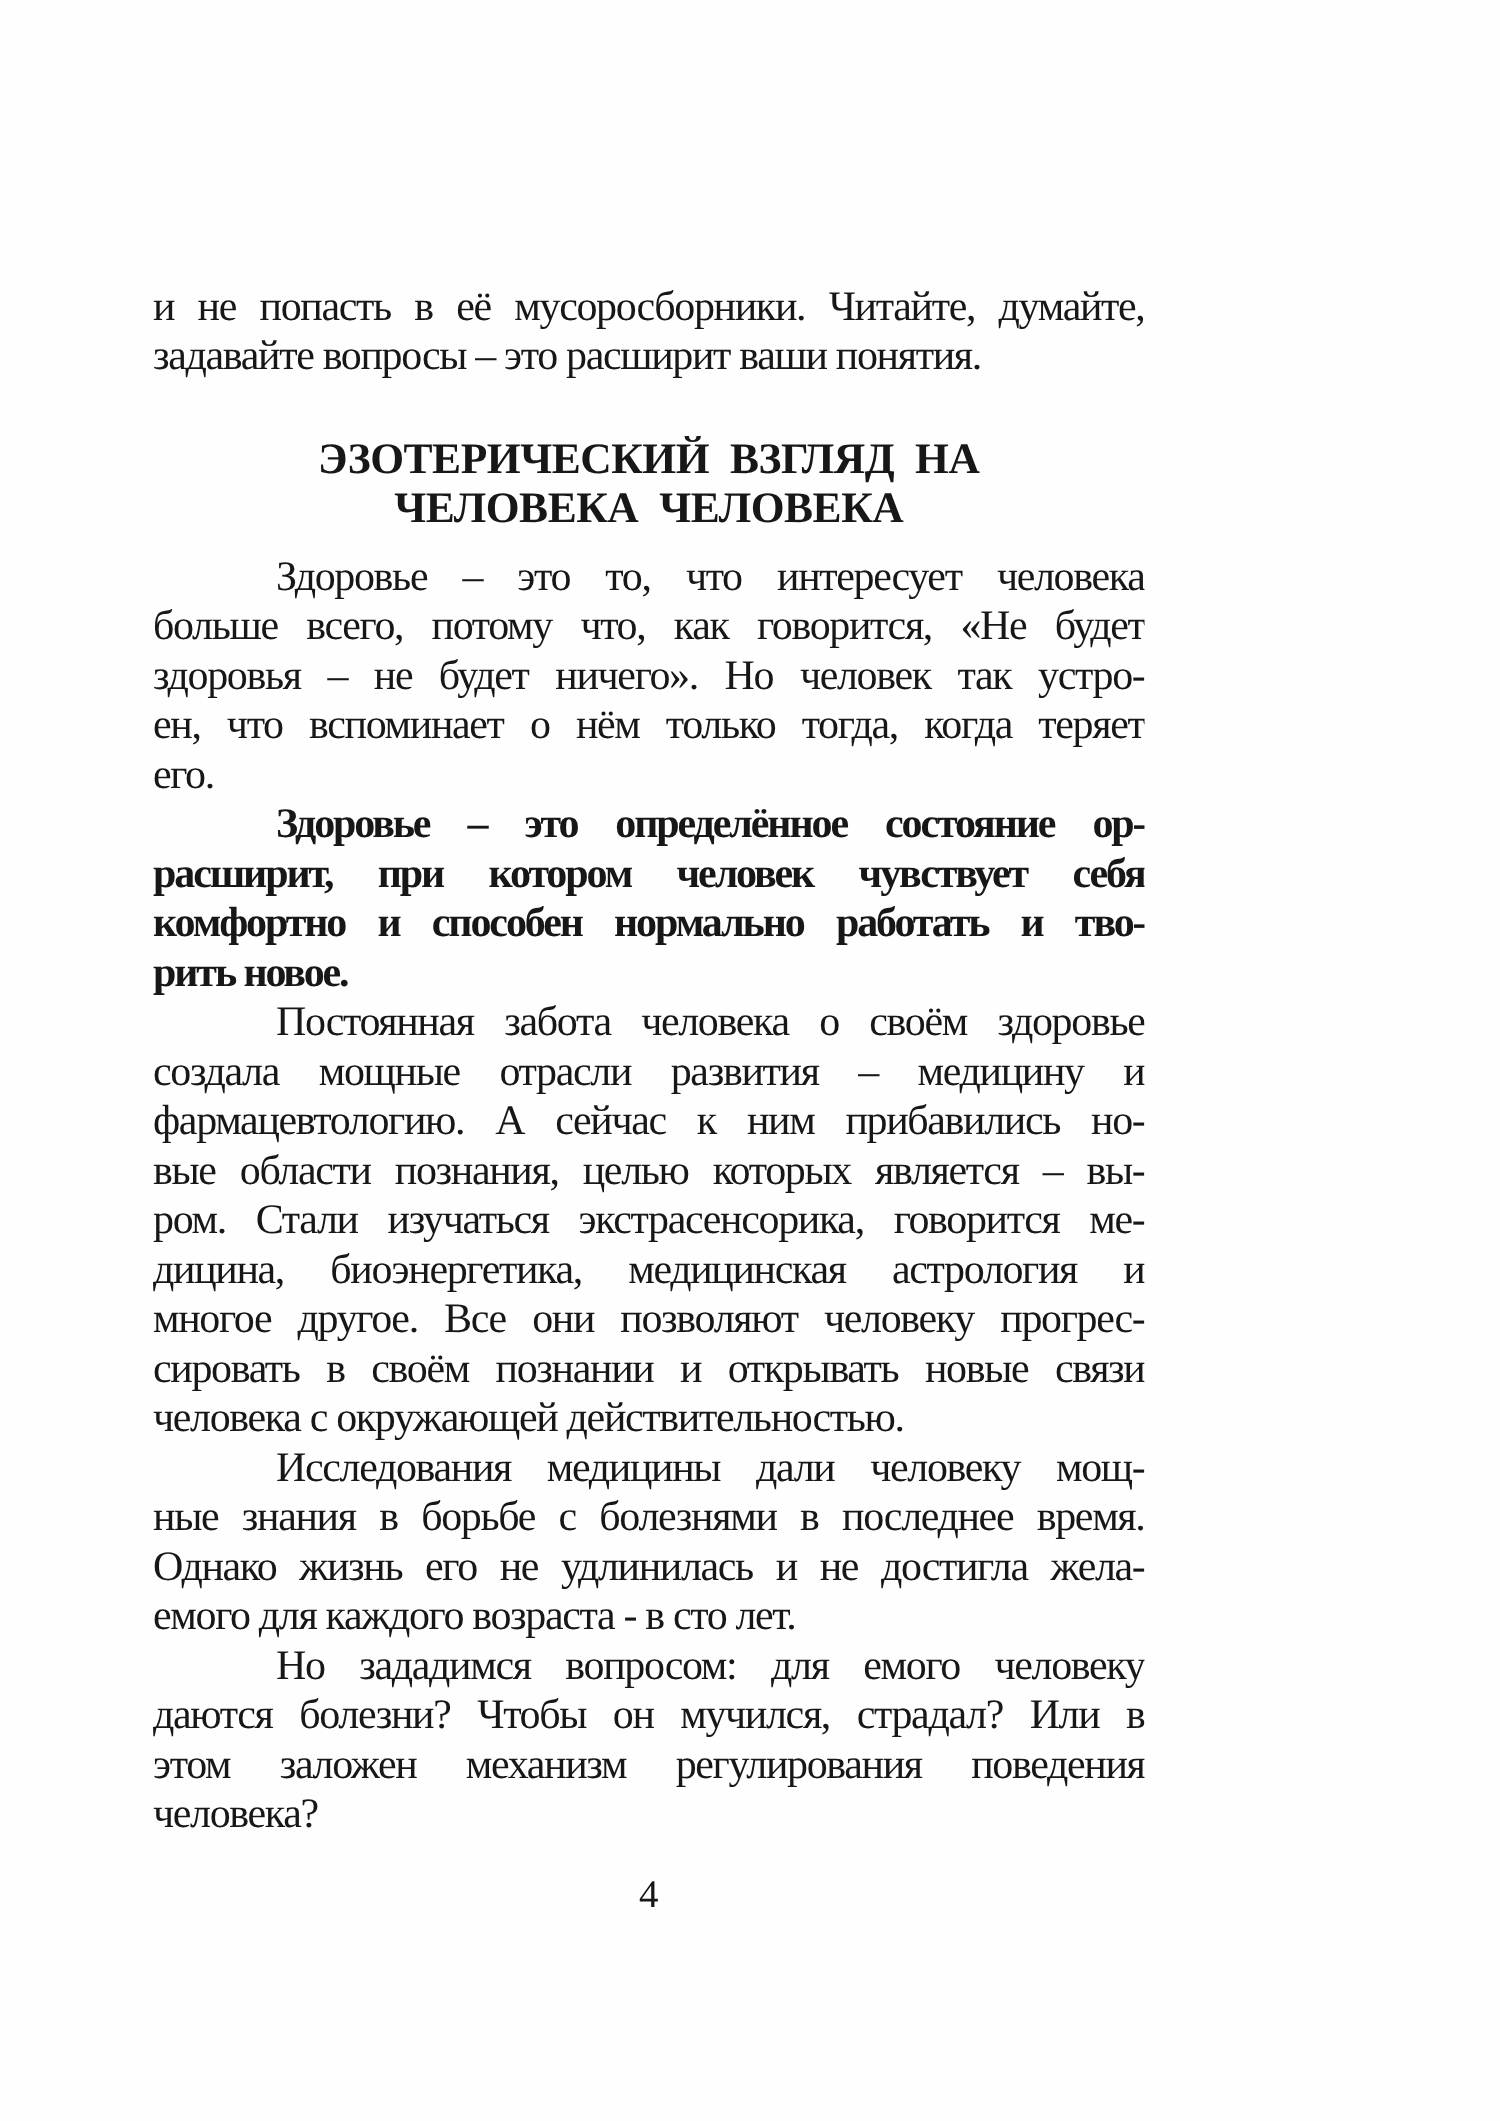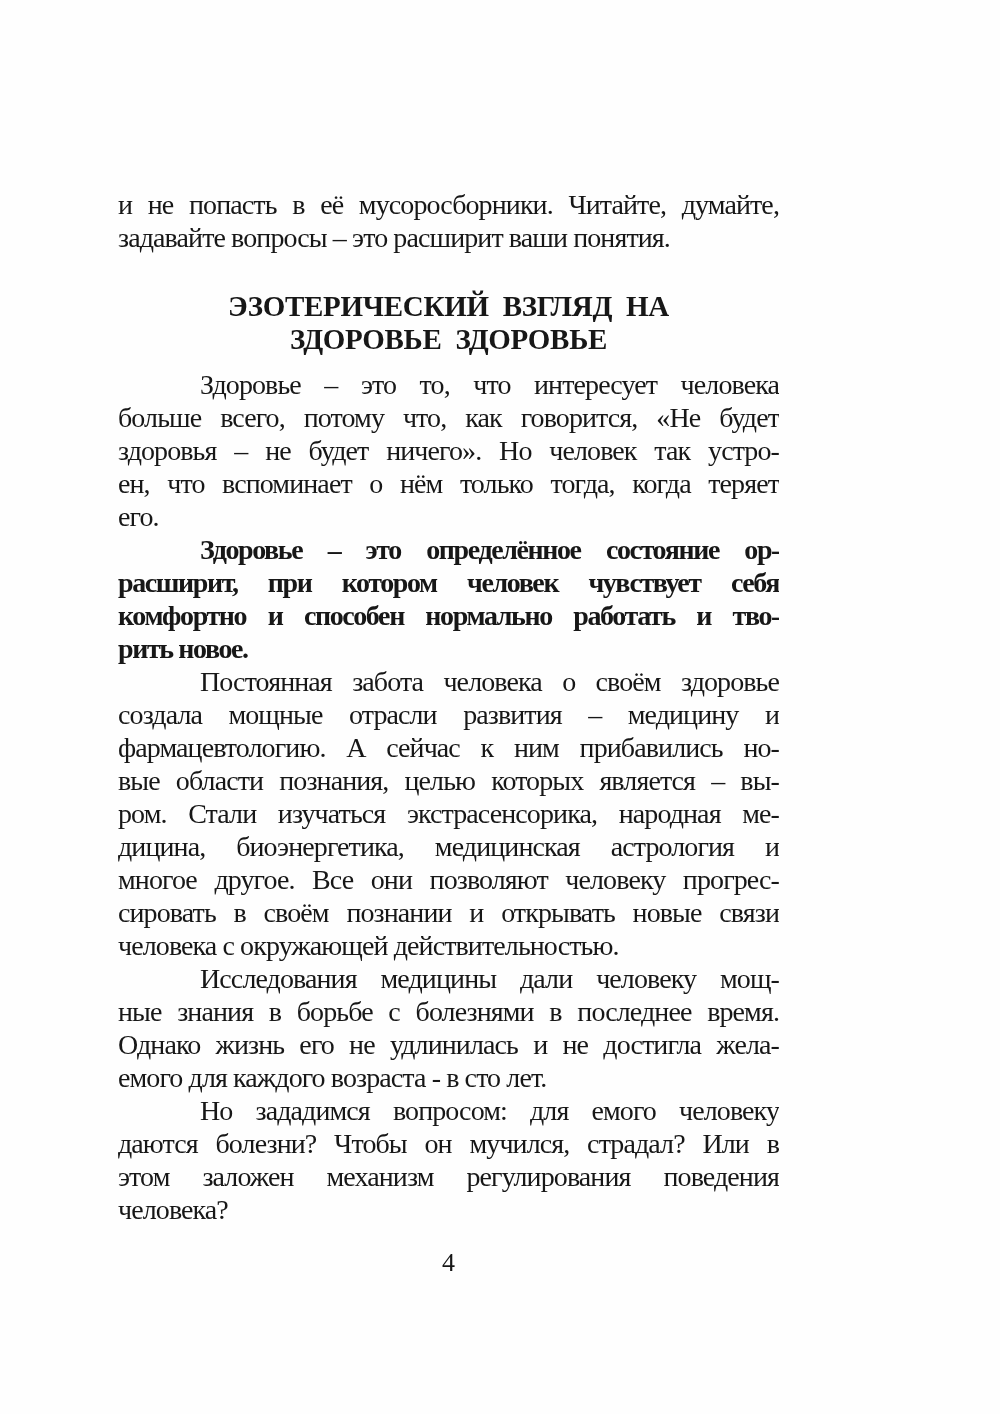--- a/index.html
+++ b/index.html
@@ -11,21 +11,21 @@
     position: relative;
     width: 1000px;
     height: 1414px;
     background: #fefefe;
     font-family: "Liberation Serif", "DejaVu Serif", serif;
     color: #171717;
     overflow: hidden;
   }
   .column {
     position: absolute;
-    left: 118px;
+    left: 102px;
     top: 188px;
     width: 661px;
   }
   .line {
     font-size: 28px;
     line-height: 33px;
     letter-spacing: -0.9px;
     text-align: justify;
     text-align-last: justify;
     overflow: hidden;
@@ -66,21 +66,21 @@
 <div class="page">
   <div class="column">
 
     <div class="para">
       <div class="line">и не попасть в её мусоросборники. Читайте, думайте,</div>
       <div class="line end">задавайте вопросы – это расширит ваши понятия.</div>
     </div>
 
     <div class="heading">
       <div class="hline">ЭЗОТЕРИЧЕСКИЙ ВЗГЛЯД НА</div>
-      <div class="hline">ЗДОРОВЬЕ ЗДОРОВЬЕ</div>
+      <div class="hline">ЧЕЛОВЕКА ЧЕЛОВЕКА</div>
     </div>
 
     <div class="para indent">
       <div class="line">Здоровье – это то, что интересует человека</div>
       <div class="line">больше всего, потому что, как говорится, «Не будет</div>
       <div class="line">здоровья – не будет ничего».  Но человек так устро-</div>
       <div class="line">ен, что вспоминает о нём только тогда, когда теряет</div>
       <div class="line end">его.</div>
     </div>
 
@@ -89,21 +89,21 @@
       <div class="line">расширит, при котором человек чувствует себя</div>
       <div class="line">комфортно и способен нормально работать и тво-</div>
       <div class="line end">рить новое.</div>
     </div>
 
     <div class="para indent">
       <div class="line">Постоянная забота человека о своём здоровье</div>
       <div class="line">создала мощные отрасли развития – медицину и</div>
       <div class="line">фармацевтологию. А сейчас к ним прибавились но-</div>
       <div class="line">вые области познания, целью которых является – вы-</div>
-      <div class="line">ром. Стали изучаться экстрасенсорика, народная ме-</div>
+      <div class="line">ром. Стали изучаться экстрасенсорика, говорится ме-</div>
       <div class="line">дицина, биоэнергетика, медицинская астрология и</div>
       <div class="line">многое другое. Все они позволяют человеку прогрес-</div>
       <div class="line">сировать в своём познании и открывать новые связи</div>
       <div class="line end">человека с окружающей действительностью.</div>
     </div>
 
     <div class="para indent">
       <div class="line">Исследования медицины дали человеку мощ-</div>
       <div class="line">ные знания в борьбе с болезнями в последнее время.</div>
       <div class="line">Однако жизнь его не удлинилась и не достигла жела-</div>

